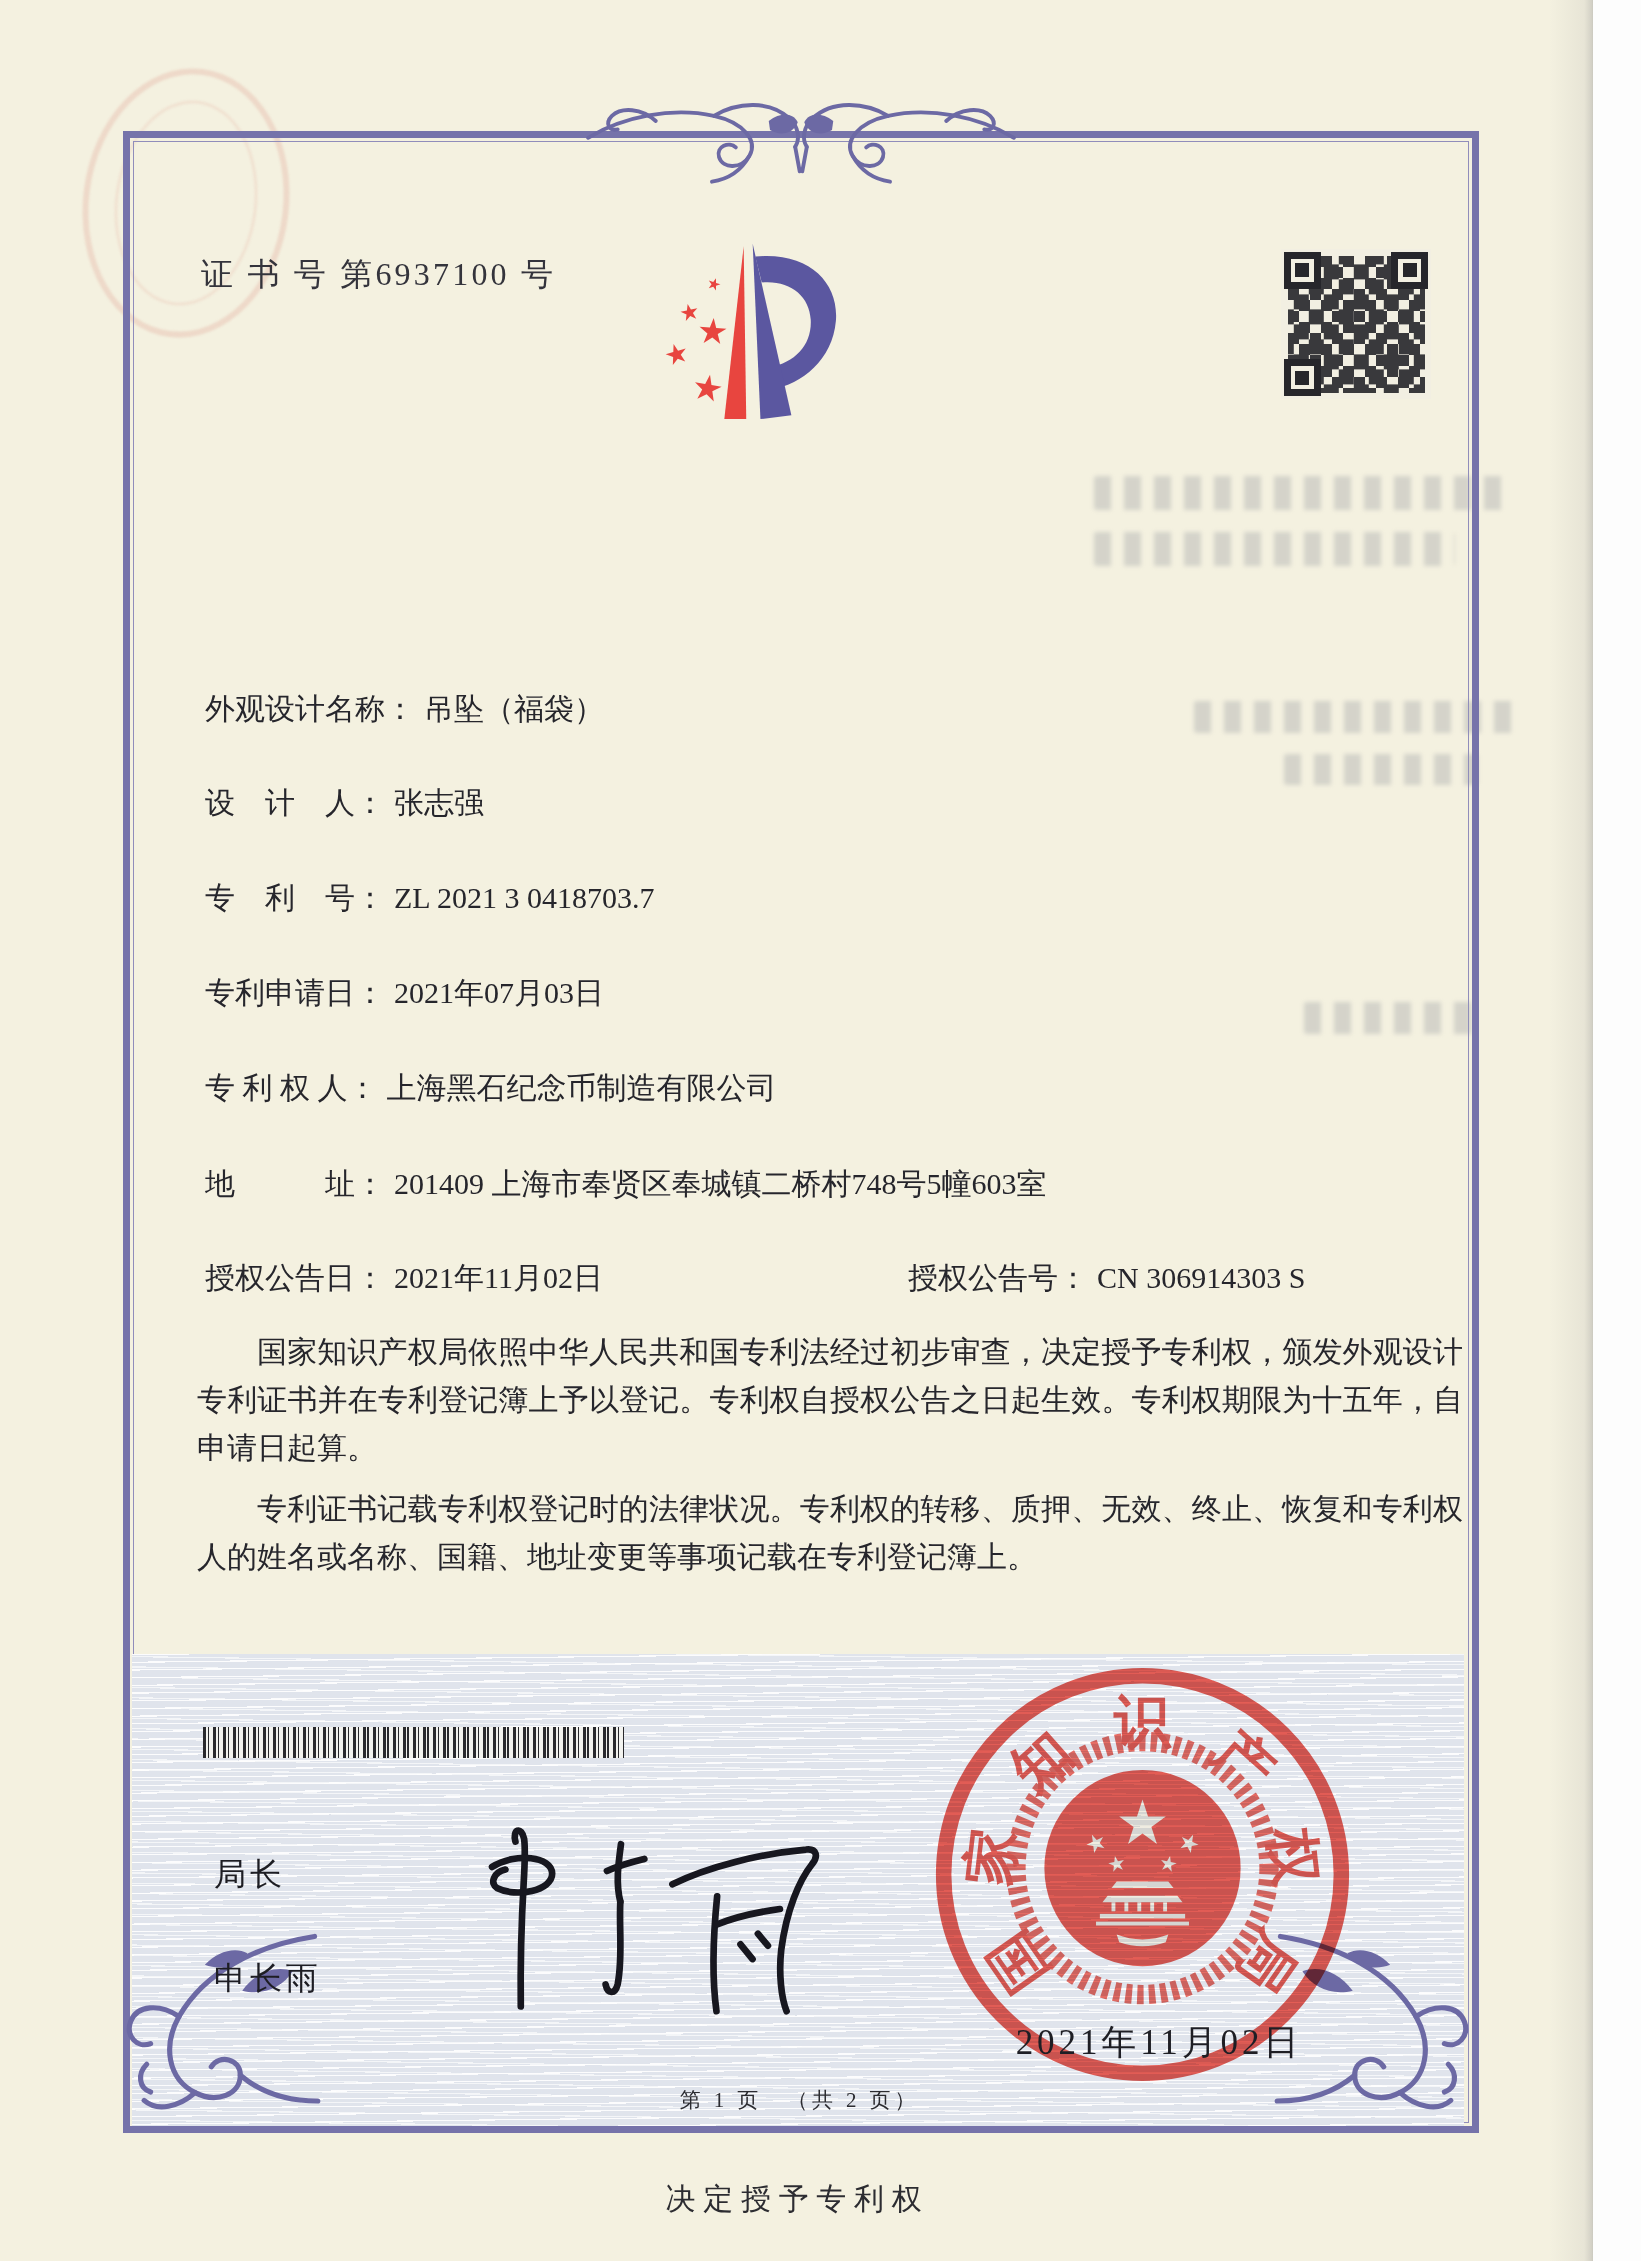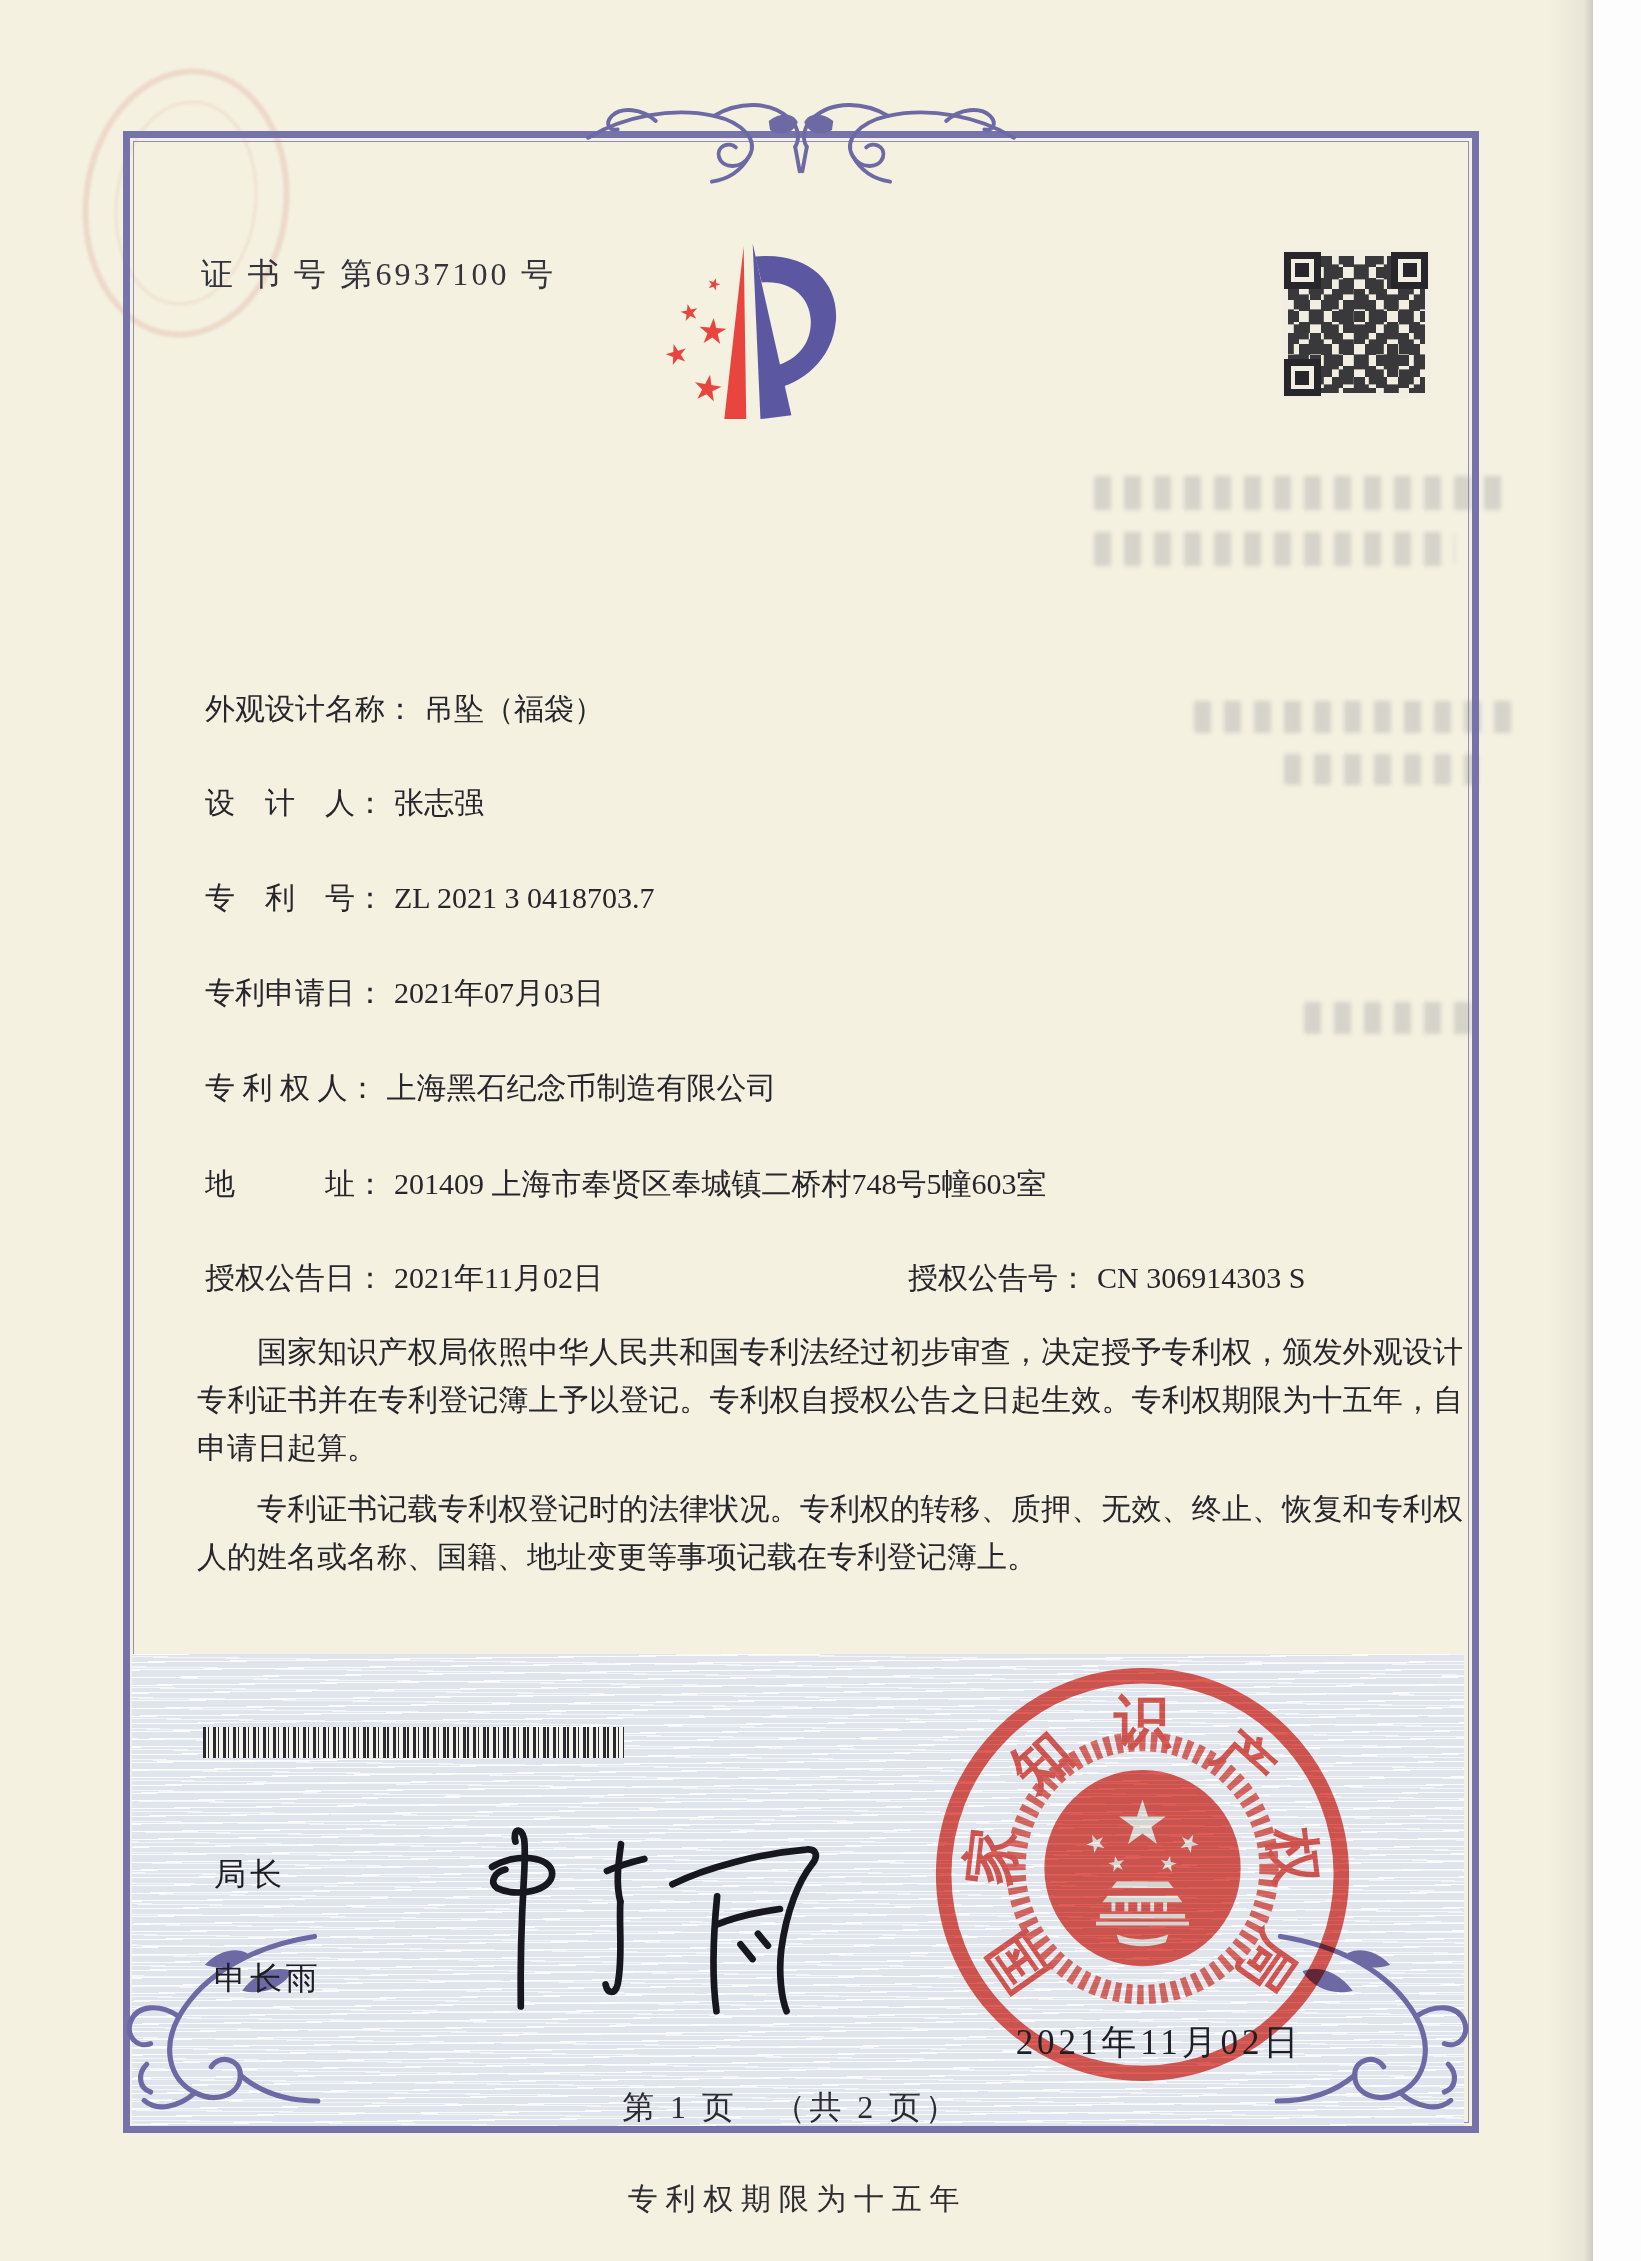--- a/index.html
+++ b/index.html
@@ -52,22 +52,22 @@
         background:repeating-linear-gradient(90deg,#2a2a2e 0 2.6px,#f3f3ef 2.6px 4.5px,#2a2a2e 4.5px 5.8px,#f3f3ef 5.8px 9.7px,#2a2a2e 9.7px 13px,#f3f3ef 13px 15px,#2a2a2e 15px 16px,#f3f3ef 16px 20px);}
 
   .commissioner-title{position:absolute;left:214px;top:1853px;font-size:32px;letter-spacing:3.9px;color:#1d1d23;}
   .commissioner-name{position:absolute;left:214px;top:1957px;font-size:32px;letter-spacing:3.9px;color:#1d1d23;}
   .signature{position:absolute;left:452px;top:1800px;width:374px;height:226px;}
 
   .seal{position:absolute;left:923px;top:1655px;width:439px;height:439px;mix-blend-mode:multiply;opacity:.96;}
   .seal-date{position:absolute;left:991px;top:2019px;width:336px;text-align:center;
         font-size:35px;letter-spacing:3.9px;color:#1e1e24;}
 
-  .footer-page{position:absolute;left:123px;top:2086px;width:1337px;text-align:center;
-        font-size:32px;letter-spacing:3.9px;color:#2b2b30;}
+  .footer-page{position:absolute;left:131px;top:2086px;width:1337px;text-align:center;
+        font-size:21px;letter-spacing:3.9px;color:#2b2b30;}
   .back-note{position:absolute;left:129px;top:2179px;width:1337px;text-align:center;
         font-size:30px;letter-spacing:7.7px;color:#2c2c31;}
 
   
   .ornament-top{position:absolute;left:575px;top:81px;width:452px;height:111px;}
   .flourish-bl{position:absolute;left:108px;top:1926px;width:213px;height:210px;}
   .flourish-br{position:absolute;left:1274px;top:1926px;width:213px;height:210px;transform:scaleX(-1);}
 
   
   .bleed{position:absolute;border-radius:3.2px;filter:blur(1.9px);
@@ -246,15 +246,15 @@
         <rect x="372" y="383" width="6" height="14"></rect>
         <rect x="274" y="401" width="132" height="7"></rect>
         <rect x="268" y="413" width="144" height="6"></rect>
         <path d="M300,433 C325,443 355,443 380,433 L376,445 C352,453 328,453 304,445 Z"></path>
       </g>
     </g>
   </svg>
   <div class="seal-date">2021年11月02日</div>
 
   <div class="footer-page">第 1 页　（共 2 页）</div>
-  <div class="back-note">专利权期限为十五年</div>
+  <div class="back-note">决定授予专利权</div>
 </div>
 
 
 </body></html>

